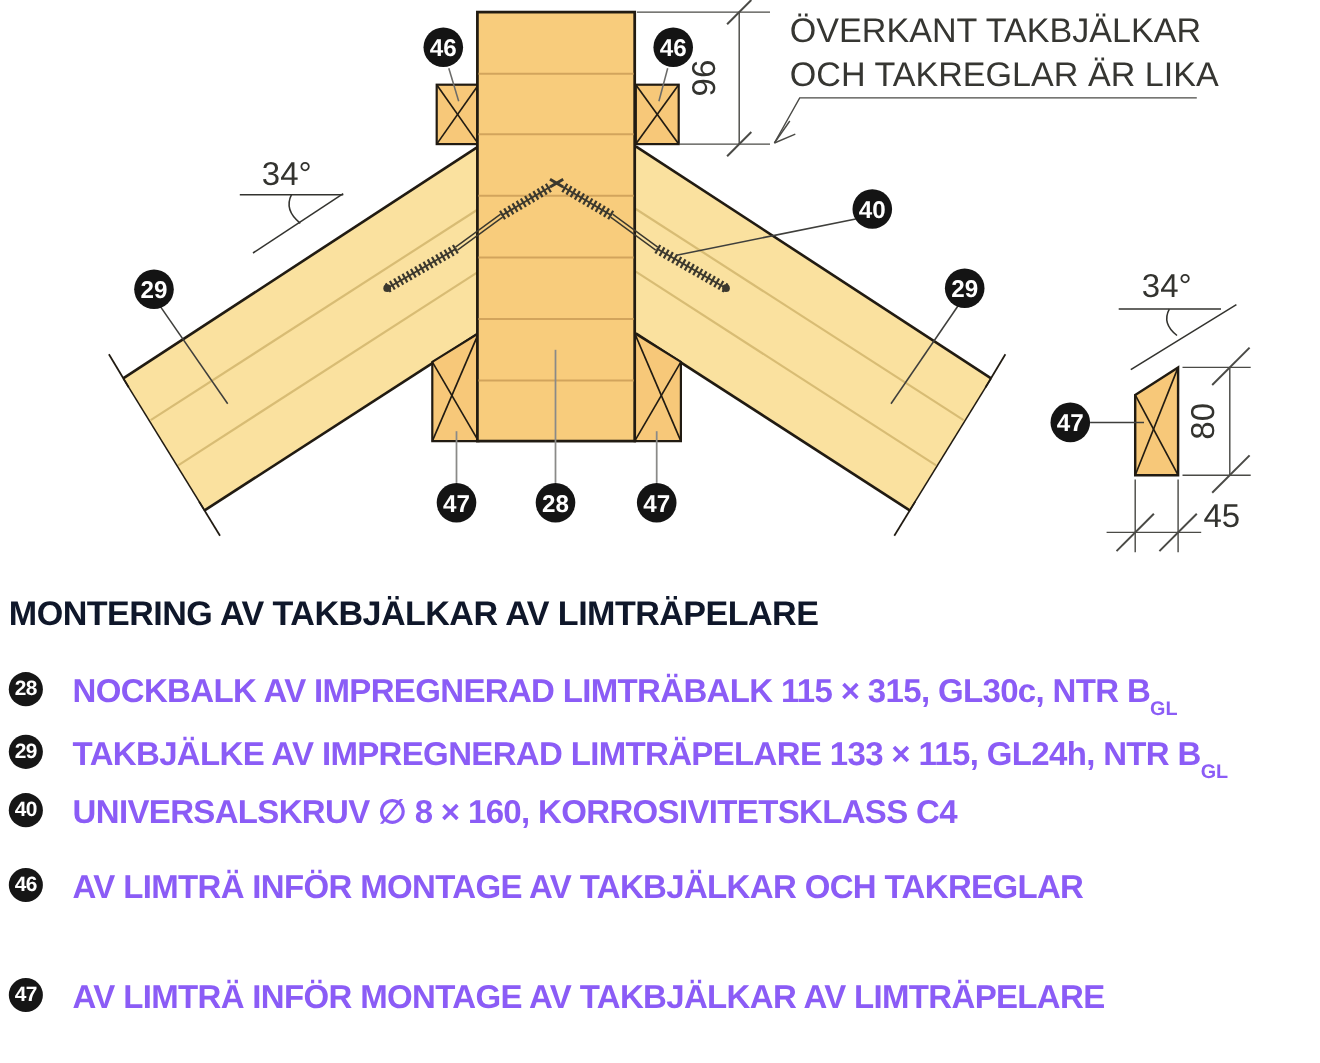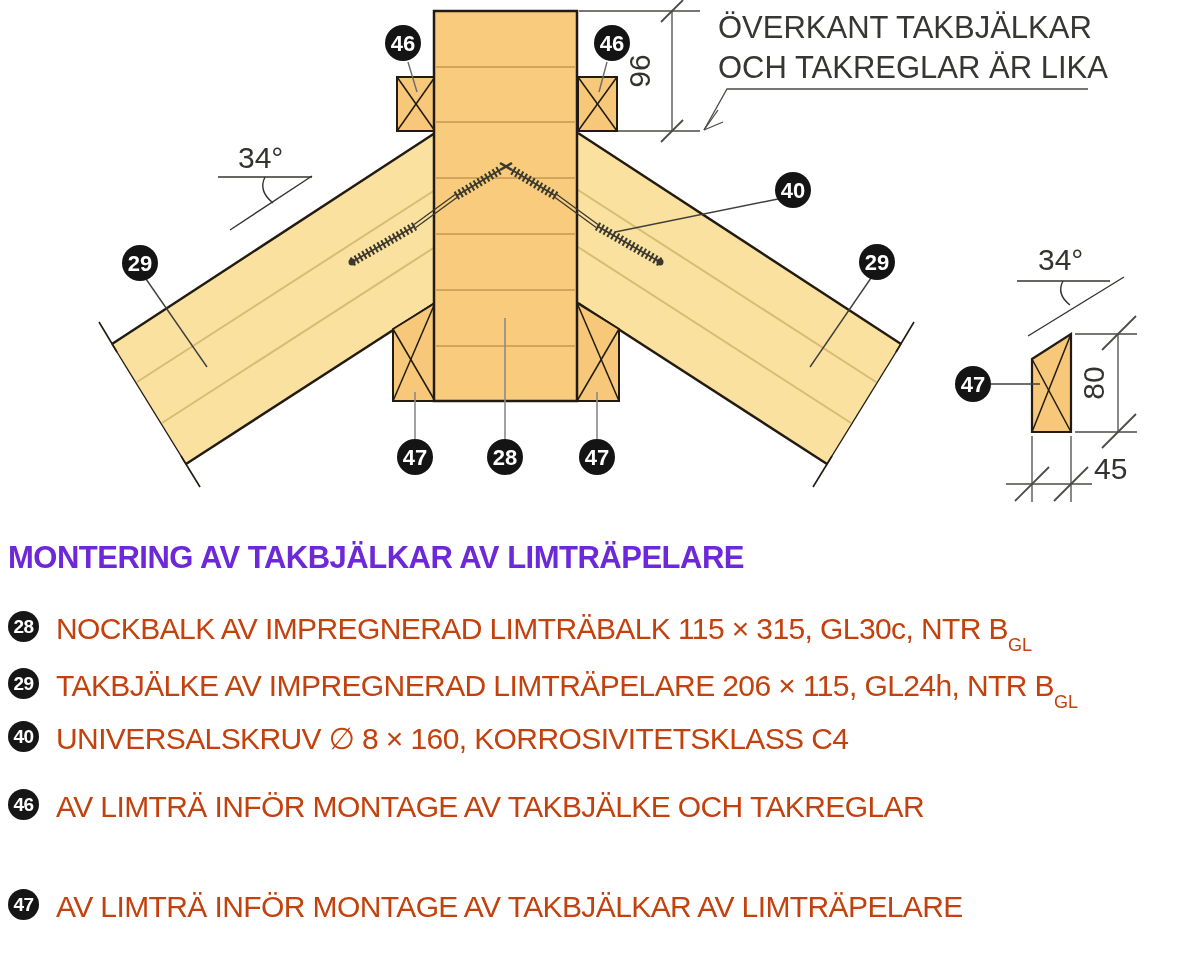--- a/index.html
+++ b/index.html
@@ -1,26 +1,26 @@
 <!DOCTYPE html>
 <html><head>
 <meta charset="utf-8">
 <style>
   html,body{margin:0;padding:0;background:#ffffff;}
   body{width:1200px;height:966px;position:relative;font-family:"Liberation Sans",sans-serif;overflow:hidden;}
   .stage{position:absolute;left:0;top:0;width:1200px;height:966px;}
   svg text{font-family:"Liberation Sans",sans-serif;}
   .drawing-svg{position:absolute;left:0;top:0;}
   .legend{position:absolute;left:8px;top:0;width:1184px;color:#2b2b27;}
-  .legend-heading{position:absolute;left:0;top:540px;font-size:31px;font-weight:bold;letter-spacing:-0.5px;color:#6d28d9;white-space:nowrap;}
+  .legend-heading{position:absolute;left:0;top:540px;font-size:31px;font-weight:bold;letter-spacing:-0.5px;color:#0f172a;white-space:nowrap;}
   .legend-item{position:absolute;left:0;display:flex;align-items:flex-start;}
   .badge{flex:0 0 auto;width:31px;height:31px;border-radius:50%;background:#161616;color:#ffffff;
          font-size:19px;font-weight:bold;display:flex;align-items:center;justify-content:center;
          margin-top:3px;letter-spacing:-0.5px;}
-  .item-text{margin-left:17px;font-size:30px;line-height:42px;letter-spacing:-0.6px;color:#c2410c;white-space:nowrap;}
+  .item-text{margin-left:27px;font-size:30px;line-height:42px;letter-spacing:-0.6px;color:#8b5cf6;white-space:nowrap;font-weight:bold;}
   .item-text sub{font-size:0.60em;position:relative;top:0.30em;letter-spacing:0;}
 </style>
 </head>
 <body>
 
 <div class="stage">
 
   <svg class="drawing-svg" width="1200" height="535" viewBox="0 0 1200 535">
 
     <g>
@@ -214,35 +214,35 @@
     <div class="legend-item" style="top:608px;">
       <div class="badge">28</div>
       <div class="item-text">
         <div><span>NOCKBALK AV IMPREGNERAD LIMTRÄBALK 115 × 315, GL30c, NTR B</span><sub>GL</sub></div>
       </div>
     </div>
 
     <div class="legend-item" style="top:665px;">
       <div class="badge">29</div>
       <div class="item-text">
-        <div><span>TAKBJÄLKE AV IMPREGNERAD LIMTRÄPELARE 206 × 115, GL24h, NTR B</span><sub>GL</sub></div>
+        <div><span>TAKBJÄLKE AV IMPREGNERAD LIMTRÄPELARE 133 × 115, GL24h, NTR B</span><sub>GL</sub></div>
       </div>
     </div>
 
     <div class="legend-item" style="top:718px;">
       <div class="badge">40</div>
       <div class="item-text">
         <div><span>UNIVERSALSKRUV ∅ 8 × 160, KORROSIVITETSKLASS C4</span></div>
       </div>
     </div>
 
     <div class="legend-item" style="top:786px;">
       <div class="badge">46</div>
       <div class="item-text">
-        <div>AV LIMTRÄ INFÖR MONTAGE AV TAKBJÄLKE OCH TAKREGLAR</div>
+        <div>AV LIMTRÄ INFÖR MONTAGE AV TAKBJÄLKAR OCH TAKREGLAR</div>
       </div>
     </div>
 
     <div class="legend-item" style="top:886px;">
       <div class="badge">47</div>
       <div class="item-text">
         <div>AV LIMTRÄ INFÖR MONTAGE AV TAKBJÄLKAR AV LIMTRÄPELARE</div>
       </div>
     </div>
   </div>

